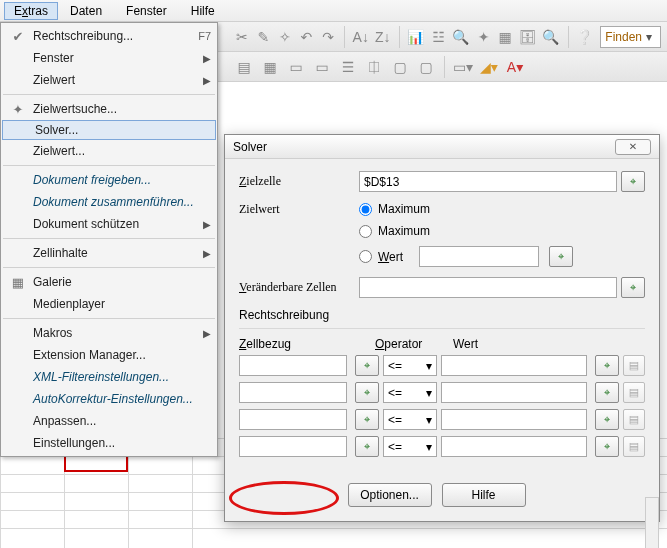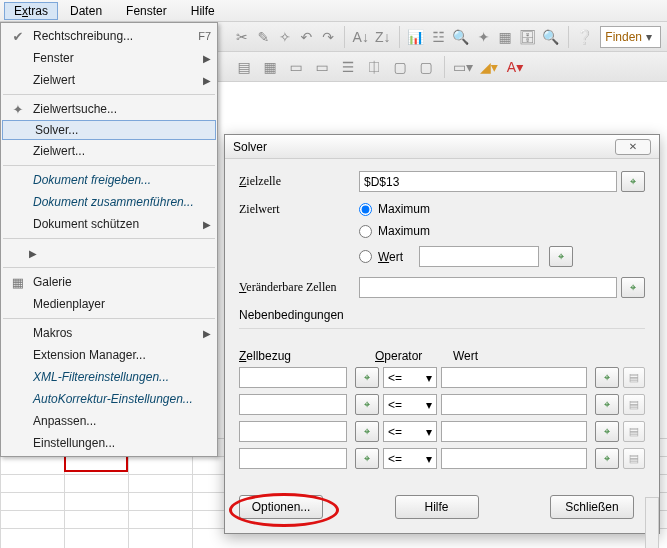--- a/index.html
+++ b/index.html
@@ -128,32 +128,32 @@
     border:1px solid #8a8a8a;border-radius:2px;
     background:linear-gradient(#fdfdfd,#e6e6e6);
     display:flex;align-items:center;justify-content:center;
     font-size:11px;color:#2a7a2a;
   }
   .radio-col { display:flex;flex-direction:column;gap:8px;flex:1;}
   .radio-row { display:flex;align-items:center;gap:6px;}
   .radio-row input[type=radio]{margin:0;}
   .wert-input { width:120px;height:21px;border:1px solid #a7a7a7;background:#fff;margin-left:10px;}
   .group-label { margin:6px 0 6px 0;}
-  .neben { border-top:1px solid #d8d8d8; margin-top:6px;padding-top:20px;}
+  .neben { border-top:1px solid #d8d8d8; margin-top:6px;padding-top:8px;}
   .cols-header { display:flex; padding-left:0px;margin-bottom:4px;}
   .ch1{width:136px;} .ch2{width:78px;} .ch3{flex:1;}
   .cond-row { display:flex;align-items:center;margin-bottom:6px;gap:4px;}
   .cond-row .cin { width:108px;height:21px;border:1px solid #a7a7a7;background:#fff;}
   .cond-row .op { width:54px;height:21px;border:1px solid #a7a7a7;background:#fff;display:flex;align-items:center;justify-content:space-between;padding:0 4px;}
   .cond-row .del {
     width:22px;height:21px;border:1px solid #bcbcbc;border-radius:2px;background:linear-gradient(#fdfdfd,#ececec);
     display:flex;align-items:center;justify-content:center;color:#aaa;font-size:11px;
   }
   .solver-buttons {
-    display:flex;gap:26px;justify-content:space-between;
+    display:flex;gap:10px;justify-content:center;
     padding:10px 25px 14px 14px;
     position:relative;
   }
   .sbtn {
     min-width:84px;height:24px;
     border:1px solid #8a8a8a;border-radius:3px;
     background:linear-gradient(#fdfdfd,#e4e4e4);
     font-family:inherit;font-size:12px;
     padding: 0 10px;
   }
@@ -277,20 +277,21 @@
       <div class="dm-label disabled">Dokument zusammenführen...</div>
   </div>
   <div class="dm-row">
     <div class="dm-icon"></div>
       <div class="dm-label">Dokument schützen</div>
     <div class="dm-arrow">▶</div>
   </div>
   <div class="dm-sep"></div>
   <div class="dm-row">
     <div class="dm-icon"></div>
+      <div class="dm-label">Zellinhalte</div>
     <div class="dm-arrow">▶</div>
   </div>
   <div class="dm-sep"></div>
   <div class="dm-row">
     <div class="dm-icon">▦</div>
     <div class="dm-label">Galerie</div>
   </div>
   <div class="dm-row">
     <div class="dm-icon"></div>
       <div class="dm-label">Medienplayer</div>
@@ -352,21 +353,21 @@
           <div class="pickbtn">⌖</div>
         </label>
       </div>
     </div>
     <div class="srow">
       <div class="slabel"><u class="ak">V</u>eränderbare Zellen</div>
       <input class="sinput" style="">
       <div class="pickbtn">⌖</div>
     </div>
 
-    <div class="group-label">Nebenbedingungen</div>
+    <div class="group-label">Rechtschreibung</div>
     <div class="neben" style="position:relative">
       <div class="cols-header">
         <div class="ch1"><u class="ak">Z</u>ellbezug</div>
         <div class="ch2"><u class="ak">O</u>perator</div>
         <div class="ch3">Wert</div>
       </div>
 
       <div class="cond-row">
         <input class="cin" style="">
         <div class="pickbtn">⌖</div>
@@ -410,16 +411,15 @@
         <input class="cin" style="flex: 1 1 0%;">
         <div class="pickbtn">⌖</div>
         <div class="del">▤</div>
       </div>
       <div class="side-scroll"></div>
     </div>
   </div>
   <div class="solver-buttons">
     <button class="sbtn">Optionen...</button>
     <button class="sbtn">Hilfe</button>
-    <button class="sbtn">Schließen</button>
     <div class="ring"></div>
   </div>
 </div>
 
 </body></html>

